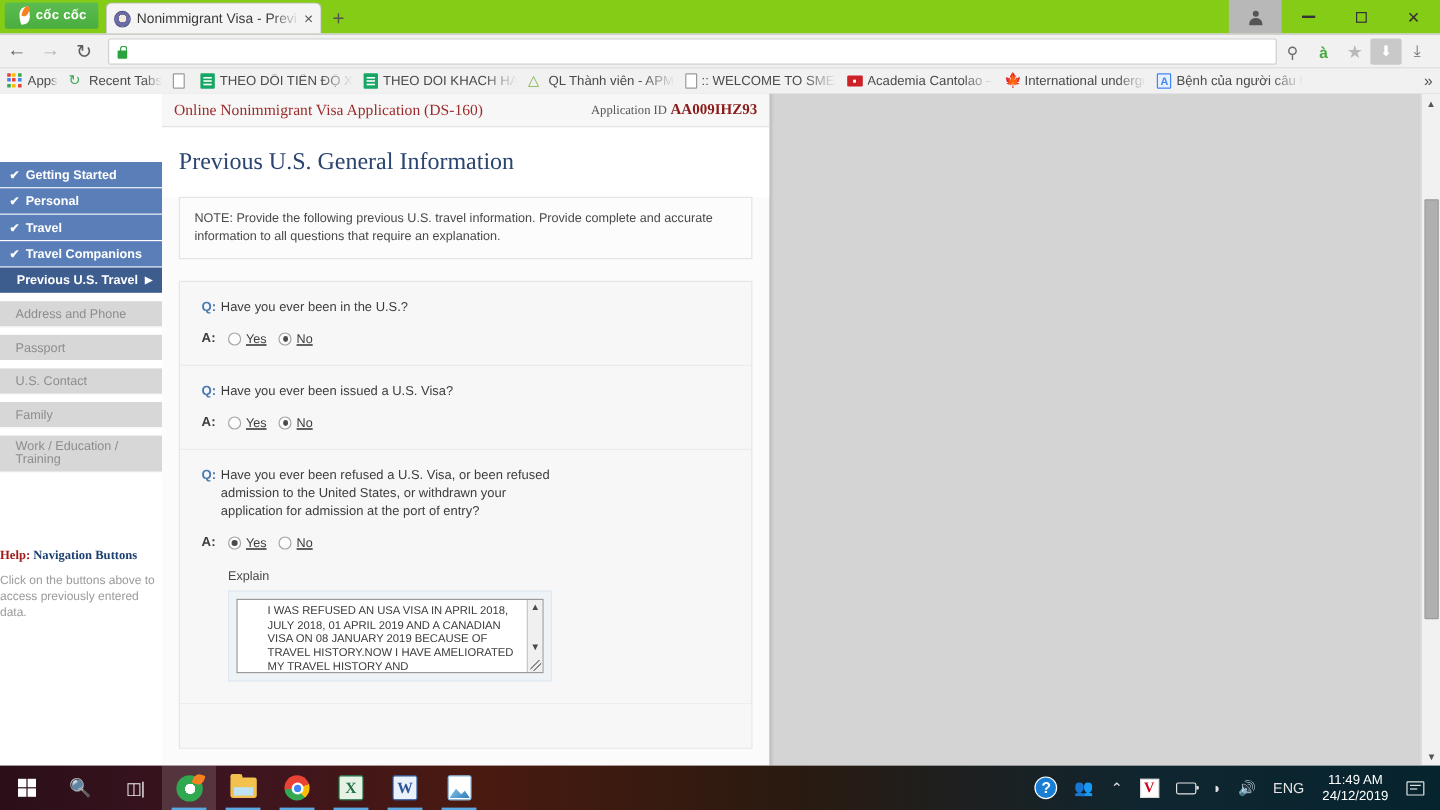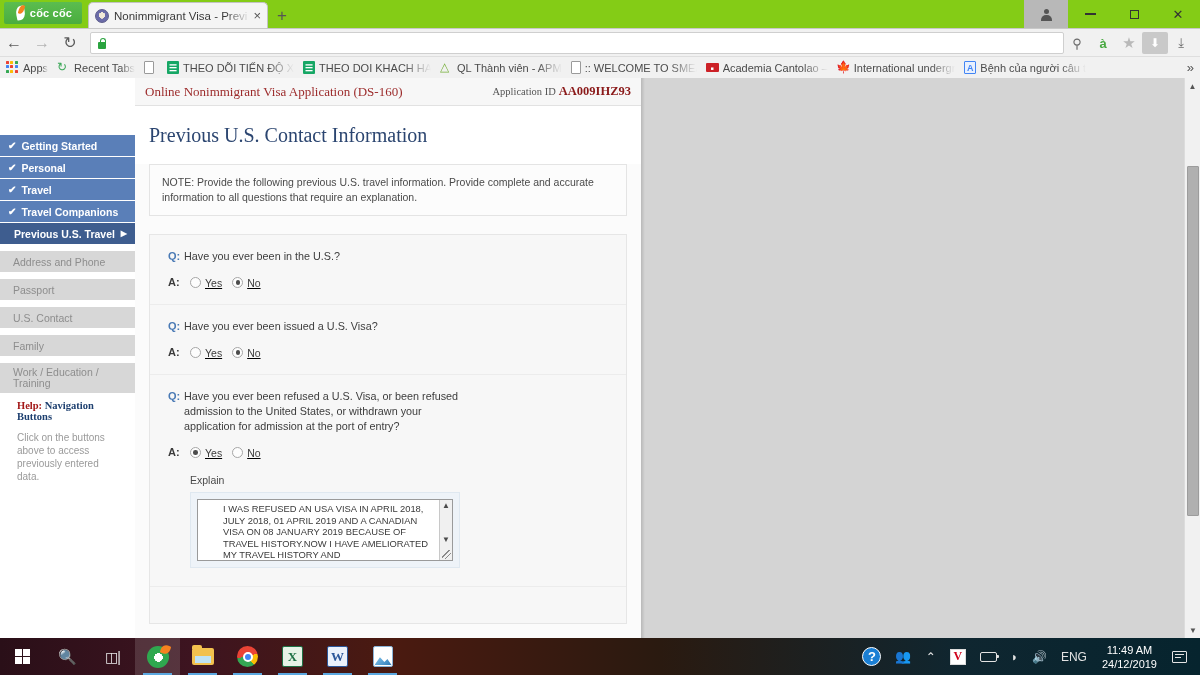--- a/index.html
+++ b/index.html
@@ -197,21 +197,21 @@
     padding-left: 8px; font-size: 10.5px; font-weight: bold;
     border-bottom: 1px solid #ffffff;
   }
   .nav-item.done { background:#5a7fb8; color:#ffffff; }
   .nav-item.current { background:#3e5d8f; color:#ffffff; }
   .nav-item.future { background:#d7d7d7; color:#8d8d8d; font-weight:normal; }
   .nav-item.future.two { height: 31px; align-items:center; line-height: 11px; }
   .nav-item .chk { margin-right: 5px; font-size: 10px; }
   .nav-item .caret { margin-left:auto; margin-right: 8px; font-size: 8px; }
   .nav-gap { height: 6px; background:#fff; }
-  .help-box { padding: 0 17px; }
+  .help-box { margin-top: 58px; padding: 0 0; }
   .help-title { font-size: 10.5px; font-weight: bold; color:#1d3f6f; font-family:"Liberation Serif", serif;}
   .help-title .hl { color:#a31919; }
   .help-text { margin-top: 9px; font-size: 10px; color:#9a9a9a; line-height: 13px; }
 
   
   .content {
     position:absolute; left: 135px; top: 0; width: 506px; height: 560px;
     background:#fbfbfb;
   }
   .app-header {
@@ -584,21 +584,21 @@
       </div>
     </div>
 
     <div class="content">
 
       <div class="app-header">
         <span class="app-title">Online Nonimmigrant Visa Application (DS-160)</span>
         <span class="appid"><span>Application ID</span><b>AA009IHZ93</b></span>
       </div>
 
-      <div class="page-title">Previous U.S. Contact Information</div>
+      <div class="page-title">Previous U.S. General Information</div>
 
       <div class="note-box">NOTE: Provide the following previous U.S. travel information. Provide complete and accurate information to all questions that require an explanation.</div>
 
       <div class="qa-panel">
 
         <div class="qa-block">
           <div class="qa-row">
             <span class="qa-tag q">Q:</span>
             <span class="qa-text">Have you ever been in the U.S.?</span>
           </div>

